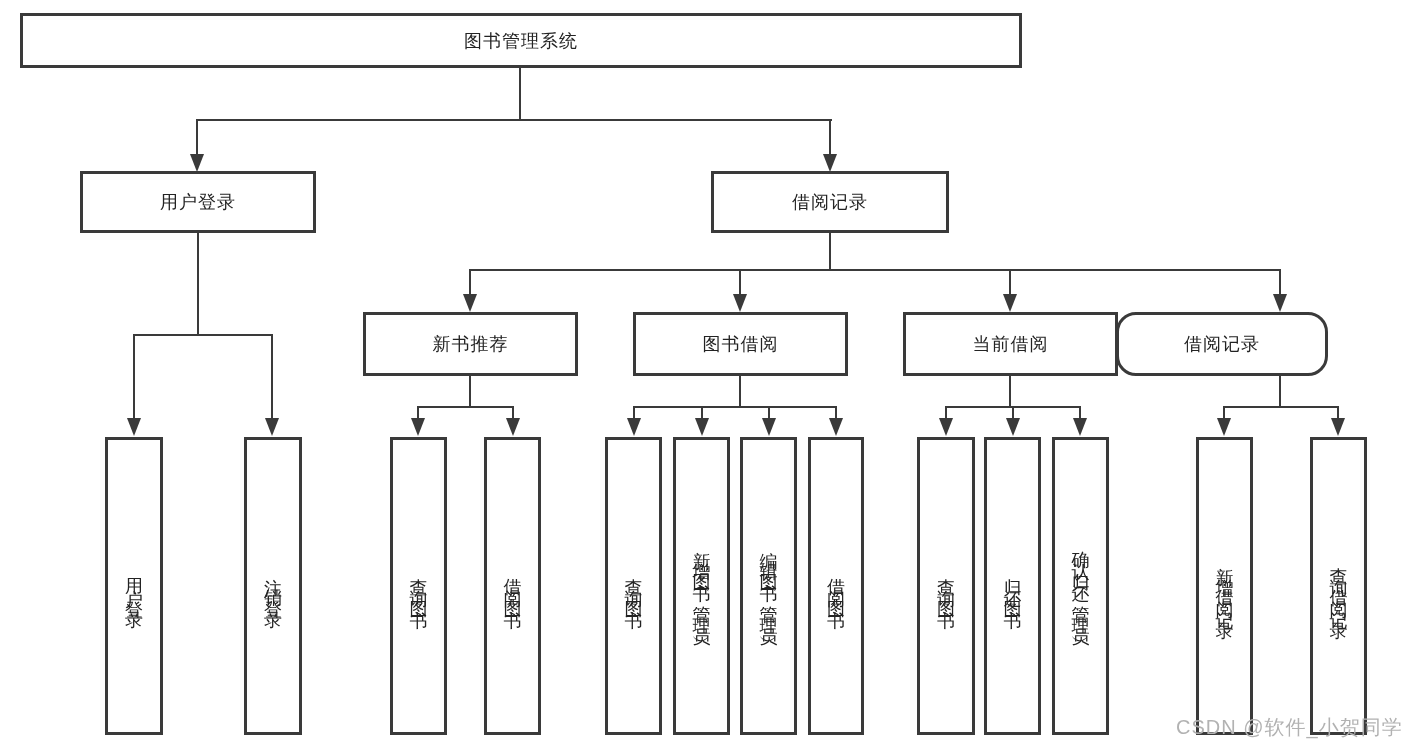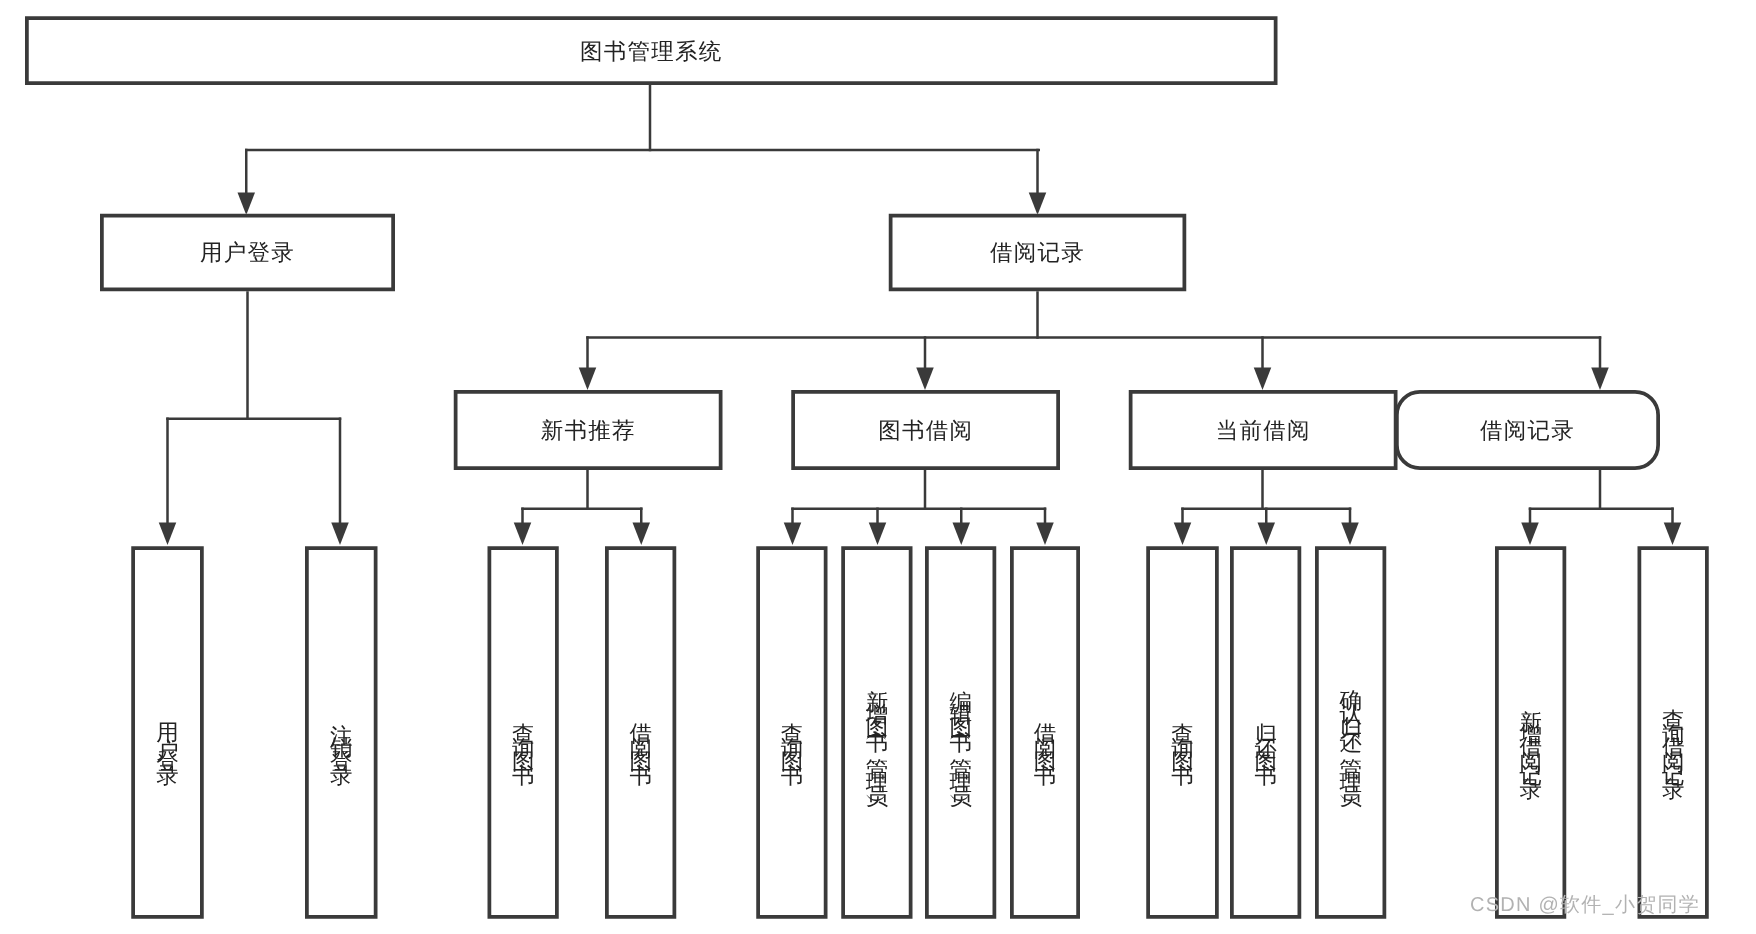--- a/index.html
+++ b/index.html
@@ -45,21 +45,21 @@
     position:absolute;
     width:0;height:0;
     border-left:7px solid transparent;
     border-right:7px solid transparent;
     border-top:18px solid var(--line);
   }
   
   .watermark{
     position:absolute;
     left:1176px;top:714px;
-    font-size:16px;
+    font-size:20px;
     color:var(--wm);
     letter-spacing:1px;
     white-space:nowrap;
   }
 </style>
 </head>
 <body>
 
 <div class="canvas">
 

